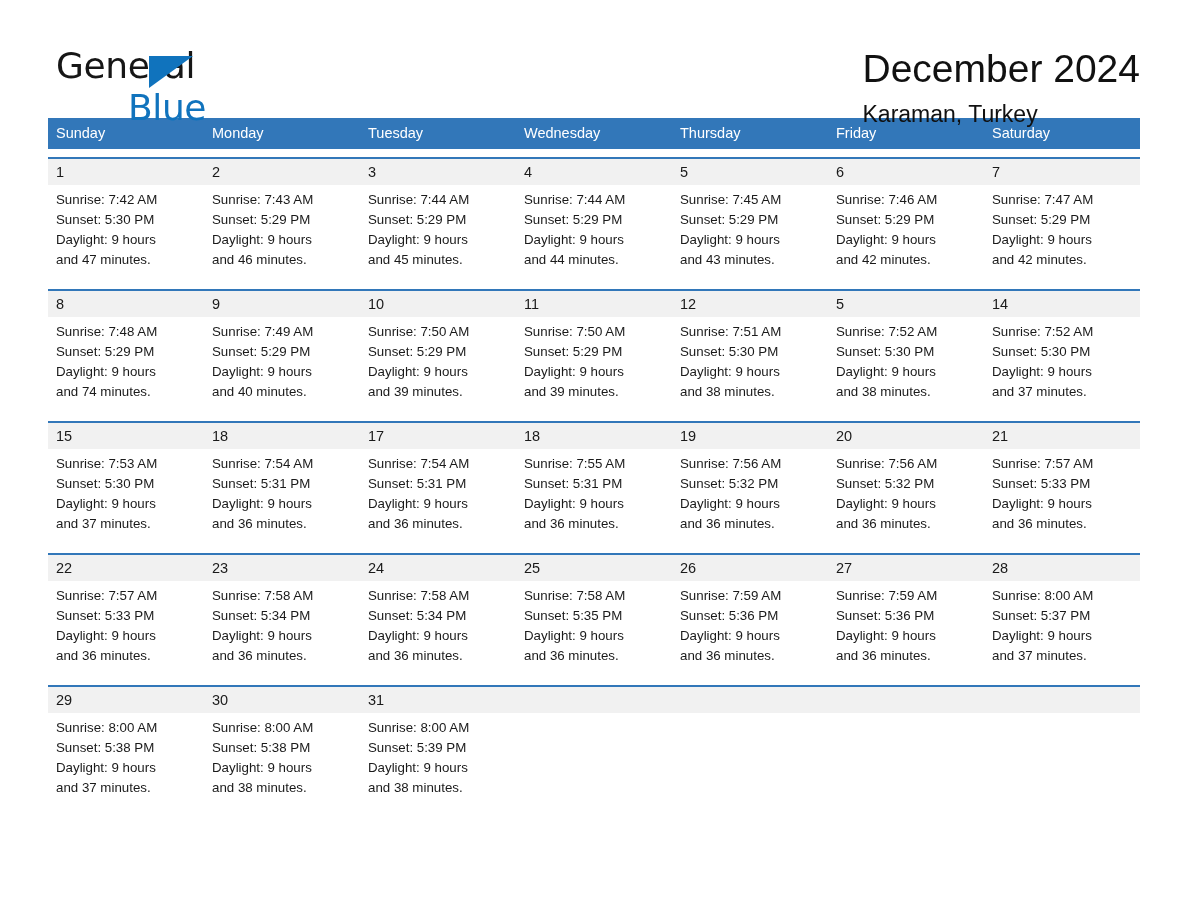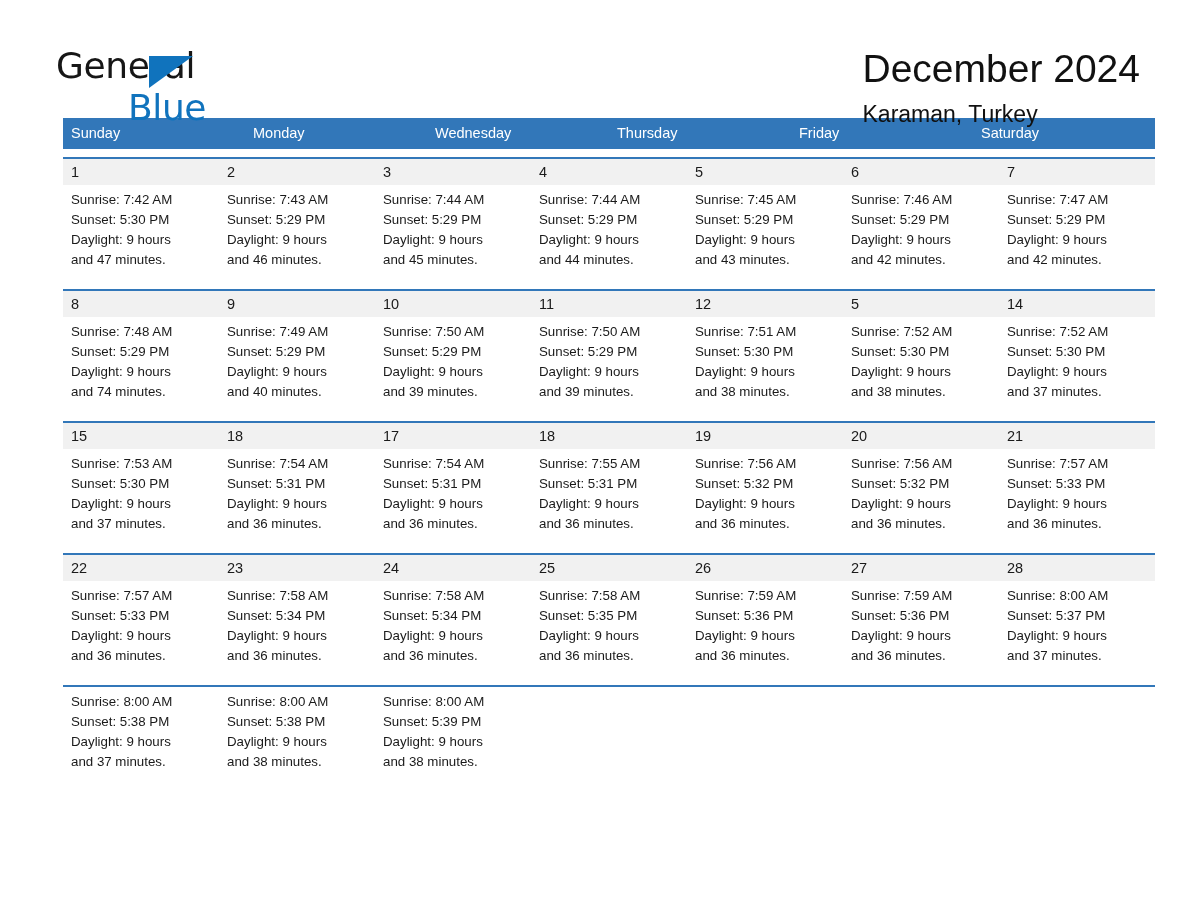--- a/index.html
+++ b/index.html
@@ -85,21 +85,20 @@
     color: #111111;
     line-height: 30px;
     margin-top: 7px;
     white-space: nowrap;
   }
 
   
   .calendar {
     margin-top: 14px;
     width: 1092px;
-    margin-left: 15px;
   }
   .weekhead {
     display: flex;
     background: #3277b9;
     height: 31px;
   }
   .weekhead .wh {
     flex: 1 1 0;
     color: #ffffff;
     font-size: 14.5px;
@@ -170,20 +169,21 @@
       <div class="cal-subtitle">Karaman, Turkey</div>
     </div>
 
   </div>
 
   <div class="calendar">
 
     <div class="weekhead">
       <div class="wh">Sunday</div>
       <div class="wh">Monday</div>
+      <div class="wh">Tuesday</div>
       <div class="wh">Wednesday</div>
       <div class="wh">Thursday</div>
       <div class="wh">Friday</div>
       <div class="wh">Saturday</div>
     </div>
 
     <div class="week">
       <div class="week-daynums">
         <div class="dn">1</div>
         <div class="dn">2</div>
@@ -401,20 +401,29 @@
         <div class="cellbody">
           <span class="ln">Sunrise: 8:00 AM</span>
           <span class="ln">Sunset: 5:37 PM</span>
           <span class="ln">Daylight: 9 hours</span>
           <span class="ln">and 37 minutes.</span>
         </div>
       </div>
     </div>
 
     <div class="week">
+      <div class="week-daynums">
+        <div class="dn">29</div>
+        <div class="dn">30</div>
+        <div class="dn">31</div>
+        <div class="dn"></div>
+        <div class="dn"></div>
+        <div class="dn"></div>
+        <div class="dn"></div>
+      </div>
       <div class="week-body">
         <div class="cellbody">
           <span class="ln">Sunrise: 8:00 AM</span>
           <span class="ln">Sunset: 5:38 PM</span>
           <span class="ln">Daylight: 9 hours</span>
           <span class="ln">and 37 minutes.</span>
         </div>
         <div class="cellbody">
           <span class="ln">Sunrise: 8:00 AM</span>
           <span class="ln">Sunset: 5:38 PM</span>

